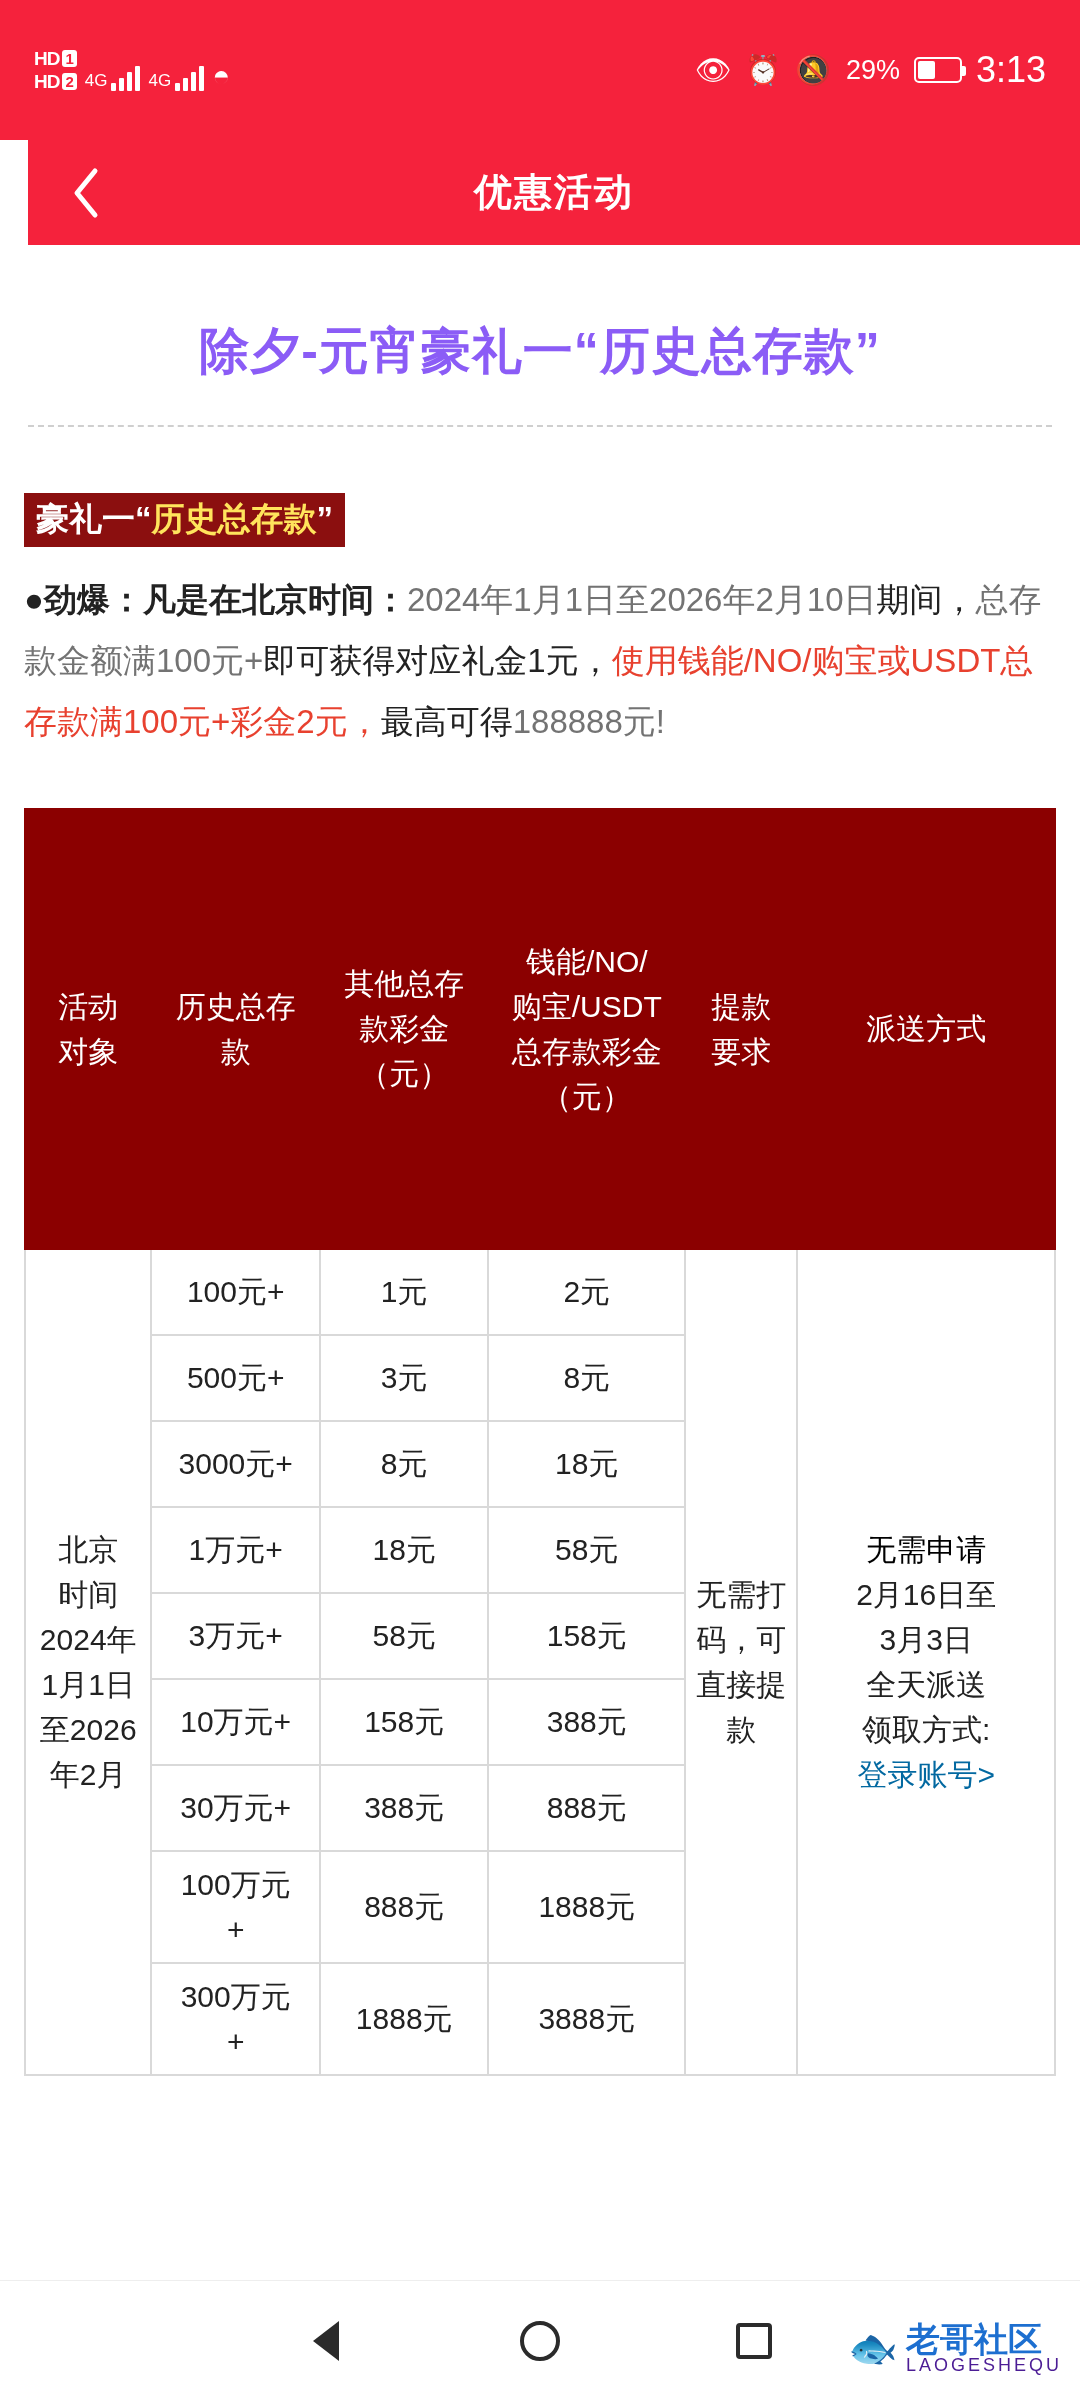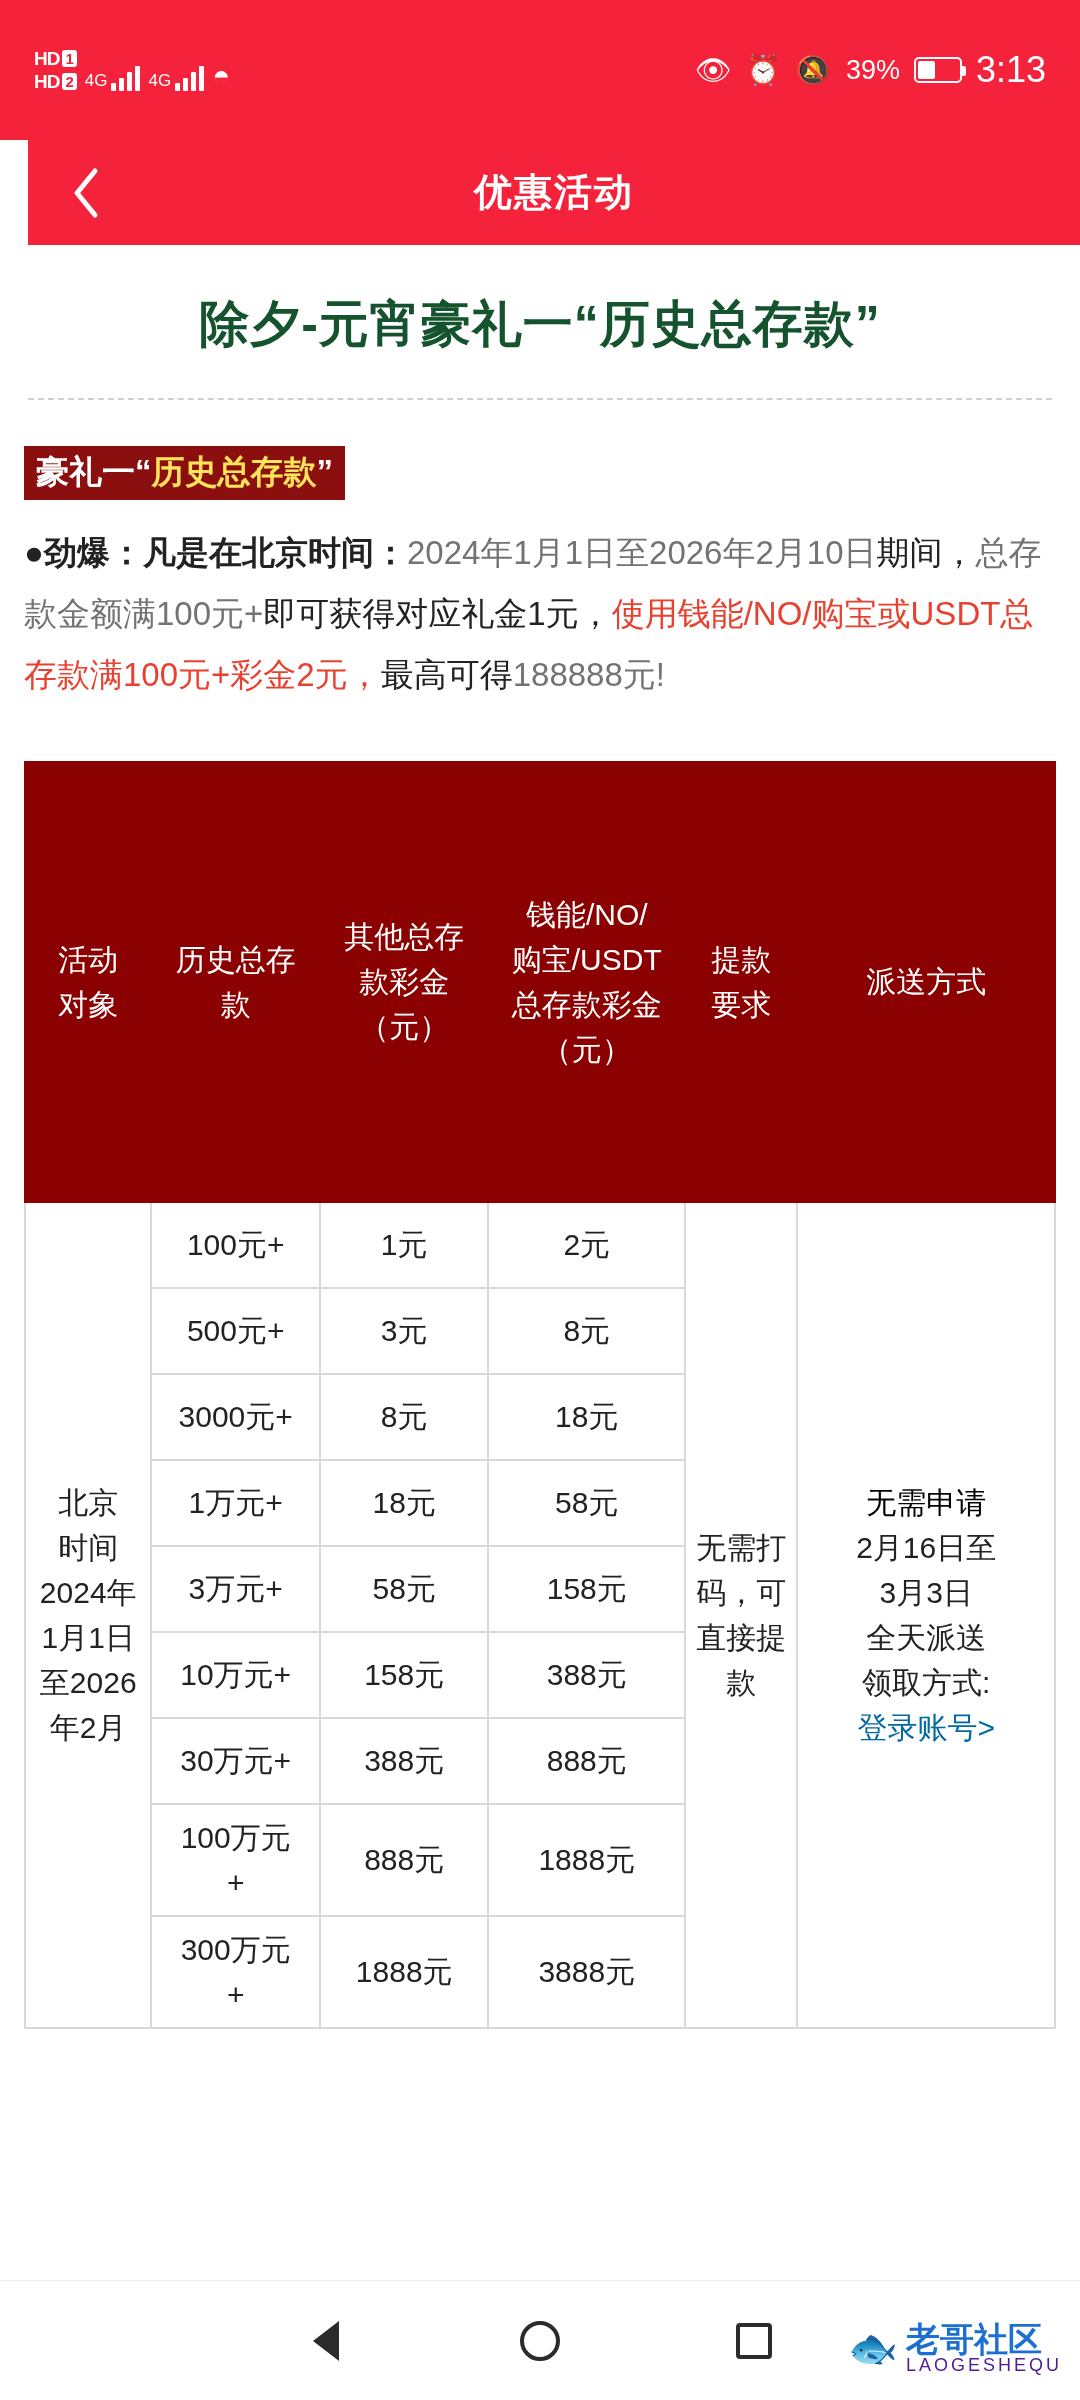--- a/index.html
+++ b/index.html
@@ -68,31 +68,32 @@
   }
   .back svg { display: block; }
   .titlebar .title {
     width: 100%; text-align: center; font-size: 38px; font-weight: bold;
     letter-spacing: 2px;
   }
 
   
   .content { padding: 0 24px; }
   .headline {
-    text-align: center; font-size: 50px; font-weight: bold; color: #14532d;
-    padding: 46px 0 40px; letter-spacing: 1px;
+    text-align: center; font-size: 50px; font-weight: bold; color: #8b5cf6;
+    padding: 46px 0 40px; letter-spacing: 1px; margin-top: 27px;
   }
   .divider {
     border-top: 2px dashed #cfcfcf; margin: 0 4px 46px;
   }
 
   .sec-tag {
     display: inline-block; background: #8b0f0f; color: #ffe45c;
     font-size: 33px; font-weight: bold; padding: 6px 12px 8px;
     line-height: 1.2;
+    margin-top: 20px;
   }
   .sec-tag .w { color: #ffffff; }
 
   .para {
     font-size: 33px; line-height: 1.85; color: #222; margin-top: 22px;
     word-break: break-all;
   }
   .para .dot { font-weight: bold; }
   .y { color: #737373; }
   .r { color: #e8412f; }
@@ -186,21 +187,21 @@
         </div>
         <span class="wifi">◓</span>
       </div>
 
       <div style="flex:1"></div>
 
       <div class="sb-right">
         <span class="ic">👁</span>
         <span class="ic">⏰</span>
         <span class="ic">🔕</span>
-        <span>39%</span>
+        <span>29%</span>
         <span class="batt">
             <span></span>
           </span>
         <span class="clock">3:13</span>
       </div>
     </div>
   </div>
 
   <div class="titlebar">
     <div class="back">

